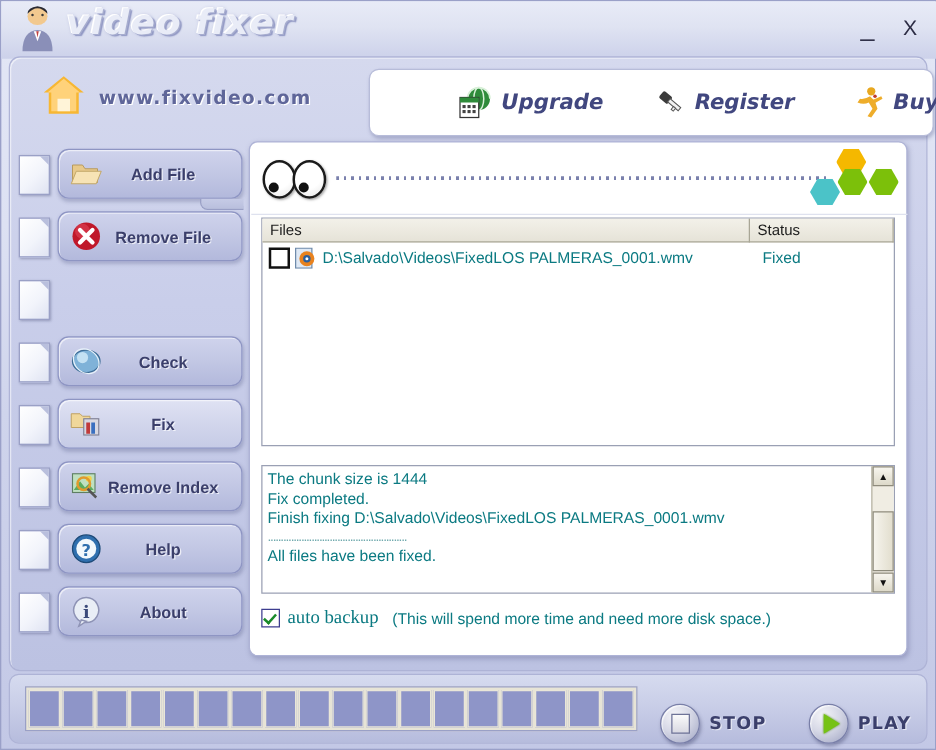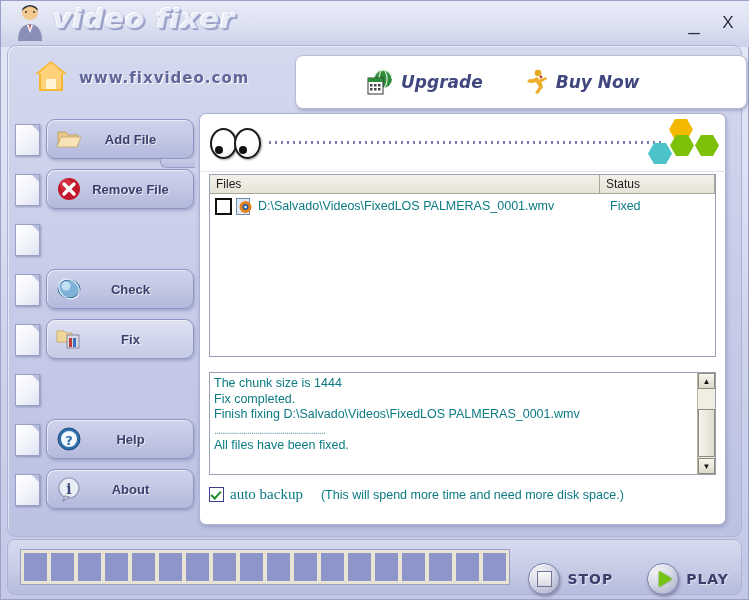--- a/index.html
+++ b/index.html
@@ -239,21 +239,21 @@
   .cbx2:after{
     content:"";position:absolute;left:3px;top:1px;width:4px;height:8px;
     border:solid #1a8a2a;border-width:0 2px 2px 0;transform:rotate(42deg);
   }
   .bklabel{
     font-family:Liberation Serif, serif;font-size:15px;color:#0b7a82;
     margin-left:6px;
   }
   .bknote{
     font-family:"Liberation Sans",sans-serif;font-size:12.5px;color:#0b7a82;
-    margin-left:18px;
+    margin-left:11px;
   }
 
   
   .bottom{
     position:absolute;left:6px;top:538px;width:735px;height:56px;
     border:1px solid #aeb3d6;border-radius:8px;
     background:linear-gradient(180deg,#d6dbef 0%,#c6cbe6 55%,#b6bcdd 100%);
     box-sizing:border-box;
   }
   .progress{
@@ -342,20 +342,32 @@
               <rect x="12" y="16" width="2.5" height="2.5"></rect>
               <rect x="4" y="20" width="2.5" height="2.5"></rect>
                 <rect x="8" y="20" width="2.5" height="2.5"></rect>
               <rect x="12" y="20" width="2.5" height="2.5"></rect>
             </g>
           </svg>
         </span>
         <span class="tblabel">Upgrade</span>
       </div>
 
+      <div class="tbitem">
+        <span class="tbicon">
+          <svg width="28" height="28" viewBox="0 0 28 28">
+            <g transform="rotate(40 14 14)">
+              <rect x="5" y="9" width="9" height="7" rx="1.5" fill="#3c3c3c"></rect>
+              <rect x="13" y="11" width="11" height="3.2" fill="#f0f0f0" stroke="#555" stroke-width="0.8"></rect>
+              <rect x="19" y="14" width="2.2" height="3" fill="#f0f0f0" stroke="#555" stroke-width="0.8"></rect>
+            </g>
+          </svg>
+        </span>
+        <span class="tblabel">Register</span>
+      </div>
 
       <div class="tbitem">
         <span class="tbicon">
           <svg width="28" height="28" viewBox="0 0 28 28">
             <circle cx="17" cy="5" r="3.3" fill="#e8a820"></circle>
             <path d="M16 9 Q11 12 8 11 L6 14 Q11 16 15 14 L18 19 L14 25 L17 26 L22 19 L20 13 Z" fill="#eead2b"></path>
             <path d="M18 12 L25 9 L26 11 L19 15 Z" fill="#eead2b"></path>
             <circle cx="20" cy="9" r="1.4" fill="#c0392b"></circle>
           </svg>
         </span>
@@ -422,20 +434,32 @@
             <rect x="13" y="12" width="3" height="9" fill="#c03a3a"></rect>
             <rect x="17" y="12" width="3" height="9" fill="#3a6fc0"></rect>
           </svg>
         </span>
         <span class="blabel">Fix</span>
       </span>
     </div>
 
     <div class="side-row">
       <span class="page-chip"></span>
+      <span class="sbtn">
+        <span class="bicon">
+          <svg width="26" height="26" viewBox="0 0 26 26">
+            <rect x="2" y="3" width="18" height="15" fill="#bfe0c0" stroke="#5e7f63" stroke-width="0.9"></rect>
+            <path d="M3 16 L8 9 L12 14 L15 11 L19 16 Z" fill="#5cab5f"></path>
+            <circle cx="15" cy="7" r="2.4" fill="#f3d24a"></circle>
+            <circle cx="11" cy="11" r="5" fill="none" stroke="#e09a2c" stroke-width="2"></circle>
+            <path d="M14 15 L21 22" stroke="#555" stroke-width="2"></path>
+          </svg>
+        </span>
+        <span class="blabel">Remove Index</span>
+      </span>
     </div>
 
     <div class="side-row">
       <span class="page-chip"></span>
       <span class="sbtn">
         <span class="bicon">
           <svg width="26" height="26" viewBox="0 0 26 26">
             <circle cx="13" cy="13" r="11" fill="#2f6fae" stroke="#1d4a78" stroke-width="1"></circle>
             <circle cx="13" cy="13" r="8" fill="#f2f8fc"></circle>
             <text x="13" y="18.5" font-family="DejaVu Sans, sans-serif" font-size="13" font-weight="bold" fill="#2f6fae" text-anchor="middle">?</text>

